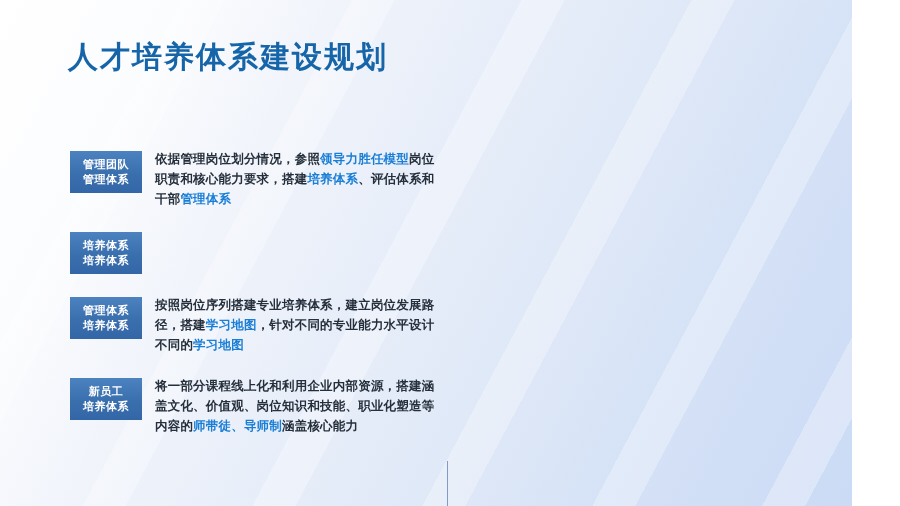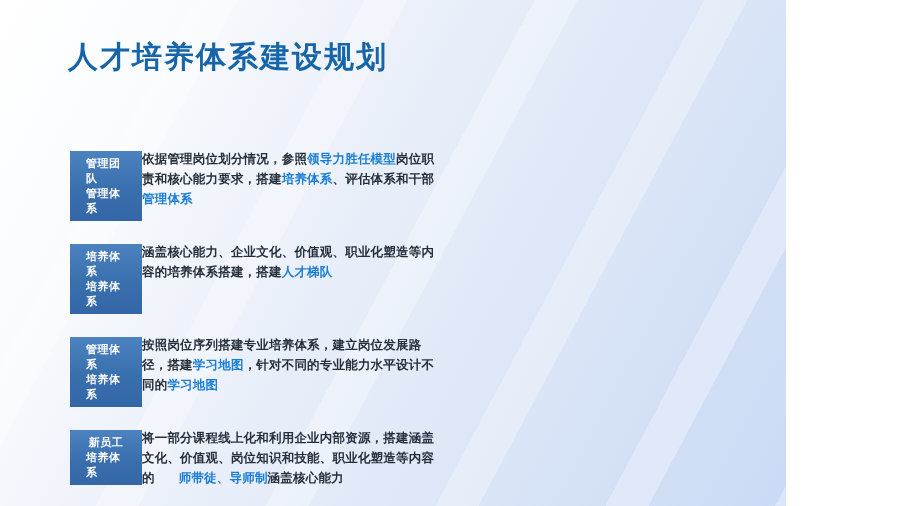--- a/index.html
+++ b/index.html
@@ -8,21 +8,21 @@
   }
   body {
     width: 900px;
     height: 506px;
     overflow: hidden;
     font-family: "Liberation Sans", "DejaVu Sans", sans-serif;
   }
 
   #slide {
     position: relative;
-    width: 786px;
+    width: 852px;
     height: 506px;
     overflow: hidden;
     background:
       linear-gradient(118deg,
         #ffffff 0%,
         #fbfcfe 16%,
         #eef2fa 34%,
         #e6edf9 50%,
         #dde7f7 66%,
         #d3e0f6 82%,
@@ -77,25 +77,26 @@
     background: linear-gradient(180deg, #4b82bf 0%, #3a6fae 55%, #3366a6 100%);
     color: #ffffff;
     font-size: 11px;
     font-weight: bold;
     line-height: 15px;
     letter-spacing: 0.5px;
     display: flex;
     flex-direction: column;
     align-items: center;
     justify-content: center;
-    padding: 5px 16px;
+    padding: 5px 2px;
     box-sizing: border-box;
   }
   .item-body {
     flex: 1 1 auto;
+    padding-left: 13px;
     font-size: 12.5px;
     line-height: 20px;
     color: #26303c;
     font-weight: bold;
     letter-spacing: 0.2px;
   }
   .hl { color: #1a7ed6; }
 
   
   .conn-line {
@@ -120,35 +121,34 @@
         <span>管理体系</span>
       </div>
       <div class="item-body"><span>依据管理岗位划分情况，参照</span><span class="hl" style="color: rgb(26, 126, 214);">领导力胜任模型</span><span>岗位职责和核心能力要求，搭建</span><span class="hl" style="color: rgb(26, 126, 214);">培养体系</span><span>、评估体系和干部</span><span class="hl" style="color: rgb(26, 126, 214);">管理体系</span></div>
     </div>
 
     <div class="item">
       <div class="item-badge">
         <span>培养体系</span>
         <span>培养体系</span>
       </div>
-      <div class="item-body"><span>涵盖核心能力、企业文化、价值观、职业化塑造等内容的培养体系搭建，搭建</span><span class="hl" style="color: rgb(26, 126, 214);">人才梯队</span></div>
     </div>
 
     <div class="item">
       <div class="item-badge">
         <span>管理体系</span>
         <span>培养体系</span>
       </div>
       <div class="item-body"><span>按照岗位序列搭建专业培养体系，建立岗位发展路径，搭建</span><span class="hl" style="color: rgb(26, 126, 214); text-align: center;">学习地图</span><span>，针对不同的专业能力水平设计不同的</span><span class="hl" style="color: rgb(26, 126, 214);">学习地图</span></div>
     </div>
 
     <div class="item">
       <div class="item-badge">
         <span>新员工</span>
         <span>培养体系</span>
       </div>
-      <div class="item-body"><span>将一部分课程线上化和利用企业内部资源，搭建涵盖文化、价值观、岗位知识和技能、职业化塑造等内容的</span><span class="hl" style="color: rgb(26, 126, 214); margin-left: 24px;">师带徒、导师制</span><span>涵盖核心能力</span></div>
+      <div class="item-body"><span>将一部分课程线上化和利用企业内部资源，搭建涵盖文化、价值观、岗位知识和技能、职业化塑造等内容的</span><span class="hl" style="color: rgb(26, 126, 214);">师带徒、导师制</span><span>涵盖核心能力</span></div>
     </div>
   </div>
 
   <div class="conn-line" style="top:112px;height:72px;"></div>
 
 </div>
 
 </body></html>

